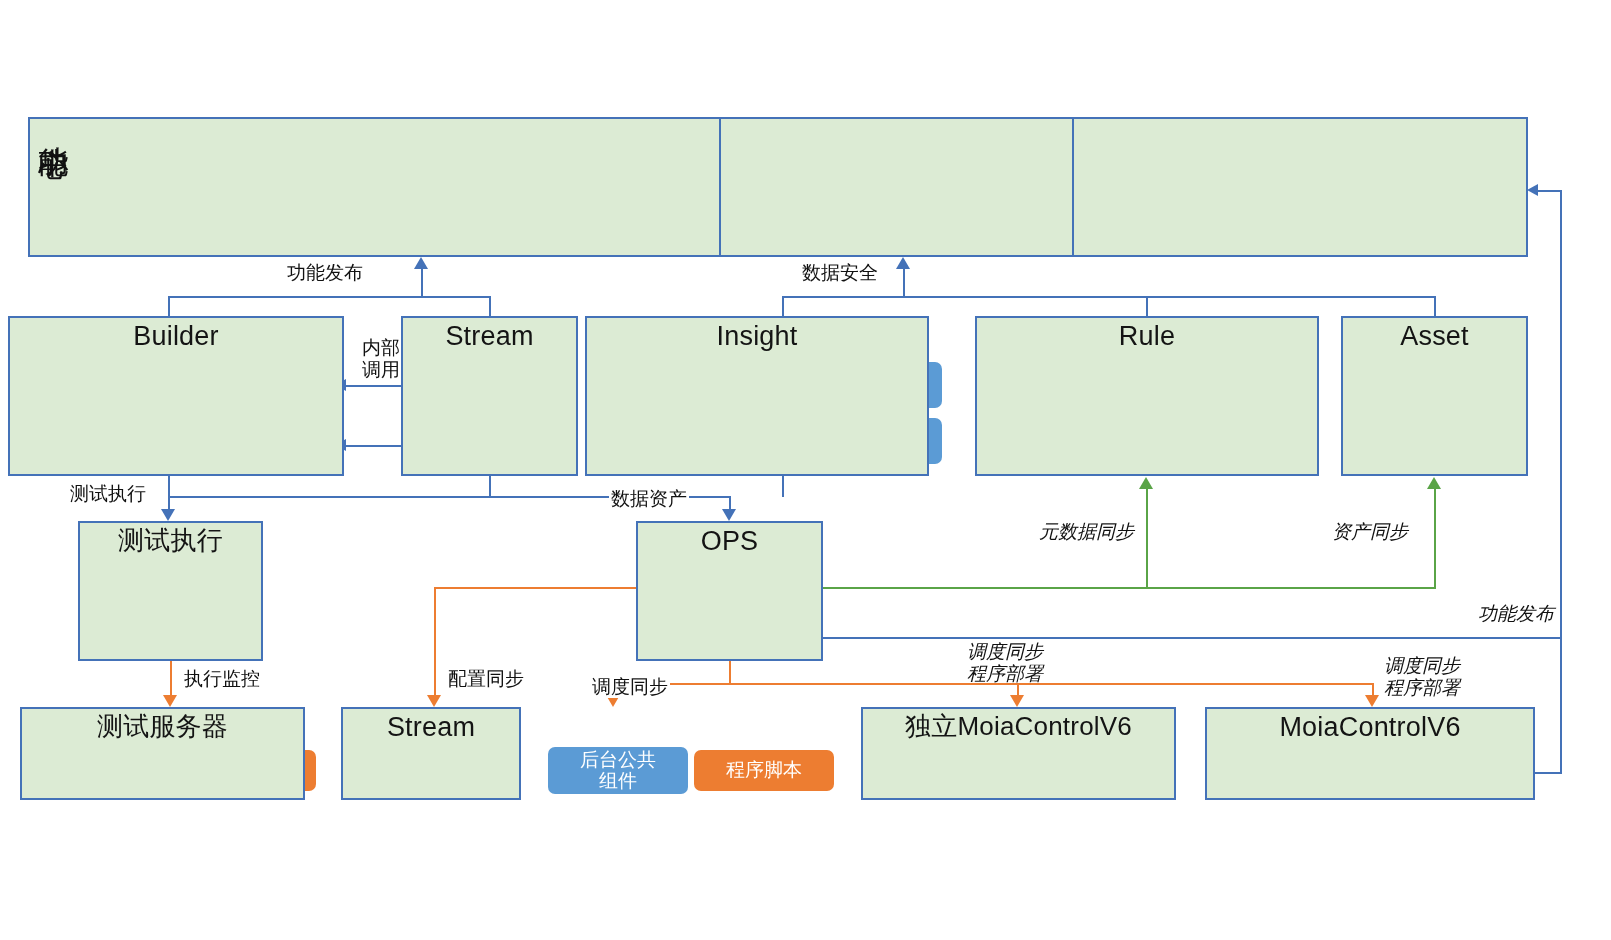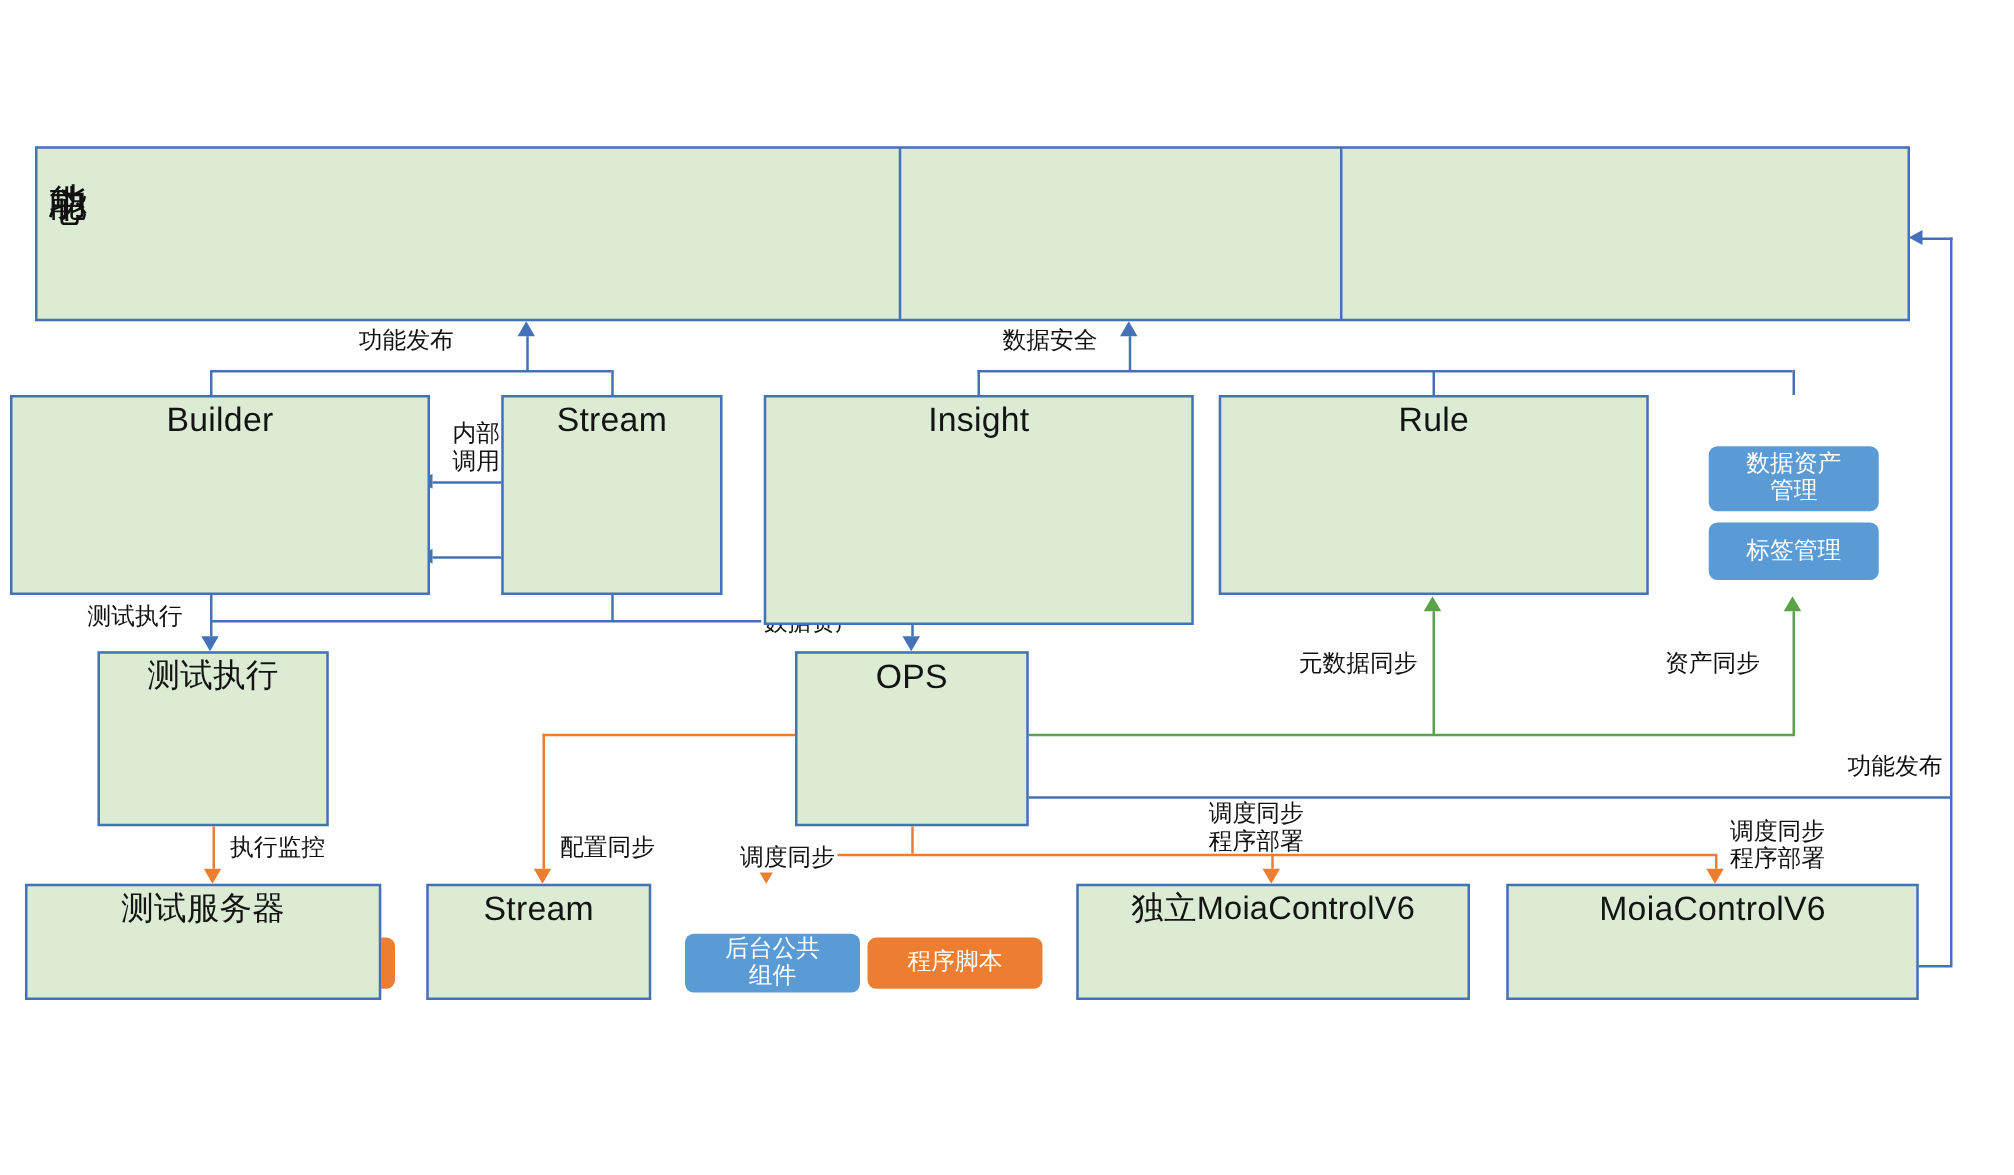--- a/index.html
+++ b/index.html
@@ -106,21 +106,21 @@
   .elabel{
     position:absolute;
     font-size:19px;
     line-height:1.18;
     color:#111;
     background:#ffffff;
     white-space:pre-line;
     z-index:4;
     padding:0 2px;
   }
-  .elabel.nb{background:transparent;}
+  .elabel.nb{background:transparent;font-style:italic;}
 </style>
 </head>
 <body>
 
 <div id="stage">
 
   <div class="group" style="left:28px;top:117px;width:1500px;height:140px;">
   </div>
   <div class="vdiv" style="left:719px;top:118px;height:138px;"></div>
   <div class="vdiv" style="left:1072px;top:118px;height:138px;"></div>
@@ -152,36 +152,39 @@
   <div class="chip sm" style="left:176px;top:421px;width:148px;height:44px;">项目管理</div>
 
   <div class="group" style="left:401px;top:316px;width:177px;height:160px;">
     <div class="group-title">Stream</div>
   </div>
   <div class="chip sm" style="left:427px;top:357px;width:127px;height:52px;">实时数据
 采集</div>
   <div class="chip sm" style="left:427px;top:415px;width:127px;height:52px;">实时数据
 加工</div>
 
-  <div class="group" style="left:611px;top:316px;width:344px;height:184px;">
+  <div class="group" style="left:585px;top:316px;width:344px;height:160px;">
     <div class="group-title">Insight</div>
   </div>
   <div class="chip sm" style="left:627px;top:362px;width:150px;height:46px;">数据集服务</div>
   <div class="chip sm" style="left:792px;top:362px;width:150px;height:46px;">可视化服务</div>
   <div class="chip sm" style="left:627px;top:418px;width:150px;height:46px;">API服务</div>
   <div class="chip sm" style="left:792px;top:418px;width:150px;height:46px;">补录服务</div>
 
   <div class="group" style="left:975px;top:316px;width:344px;height:160px;">
     <div class="group-title">Rule</div>
   </div>
   <div class="chip sm" style="left:992px;top:362px;width:150px;height:46px;">元数据管理</div>
   <div class="chip sm" style="left:1158px;top:362px;width:150px;height:46px;">数据质量</div>
   <div class="chip sm" style="left:992px;top:418px;width:150px;height:46px;">数据标准</div>
   <div class="chip sm" style="left:1158px;top:418px;width:150px;height:46px;">数据安全</div>
 
+  <div class="group" style="left:1341px;top:316px;width:187px;height:160px;">
+    <div class="group-title">Asset</div>
+  </div>
   <div class="chip sm" style="left:1367px;top:357px;width:136px;height:52px;">数据资产
 管理</div>
   <div class="chip sm" style="left:1367px;top:418px;width:136px;height:46px;">标签管理</div>
 
   <div class="group" style="left:78px;top:521px;width:185px;height:140px;">
     <div class="group-title cjk">测试执行</div>
   </div>
   <div class="chip sm" style="left:100px;top:556px;width:141px;height:40px;">测试执行</div>
   <div class="chip sm" style="left:100px;top:613px;width:141px;height:40px;">执行监控</div>
 

